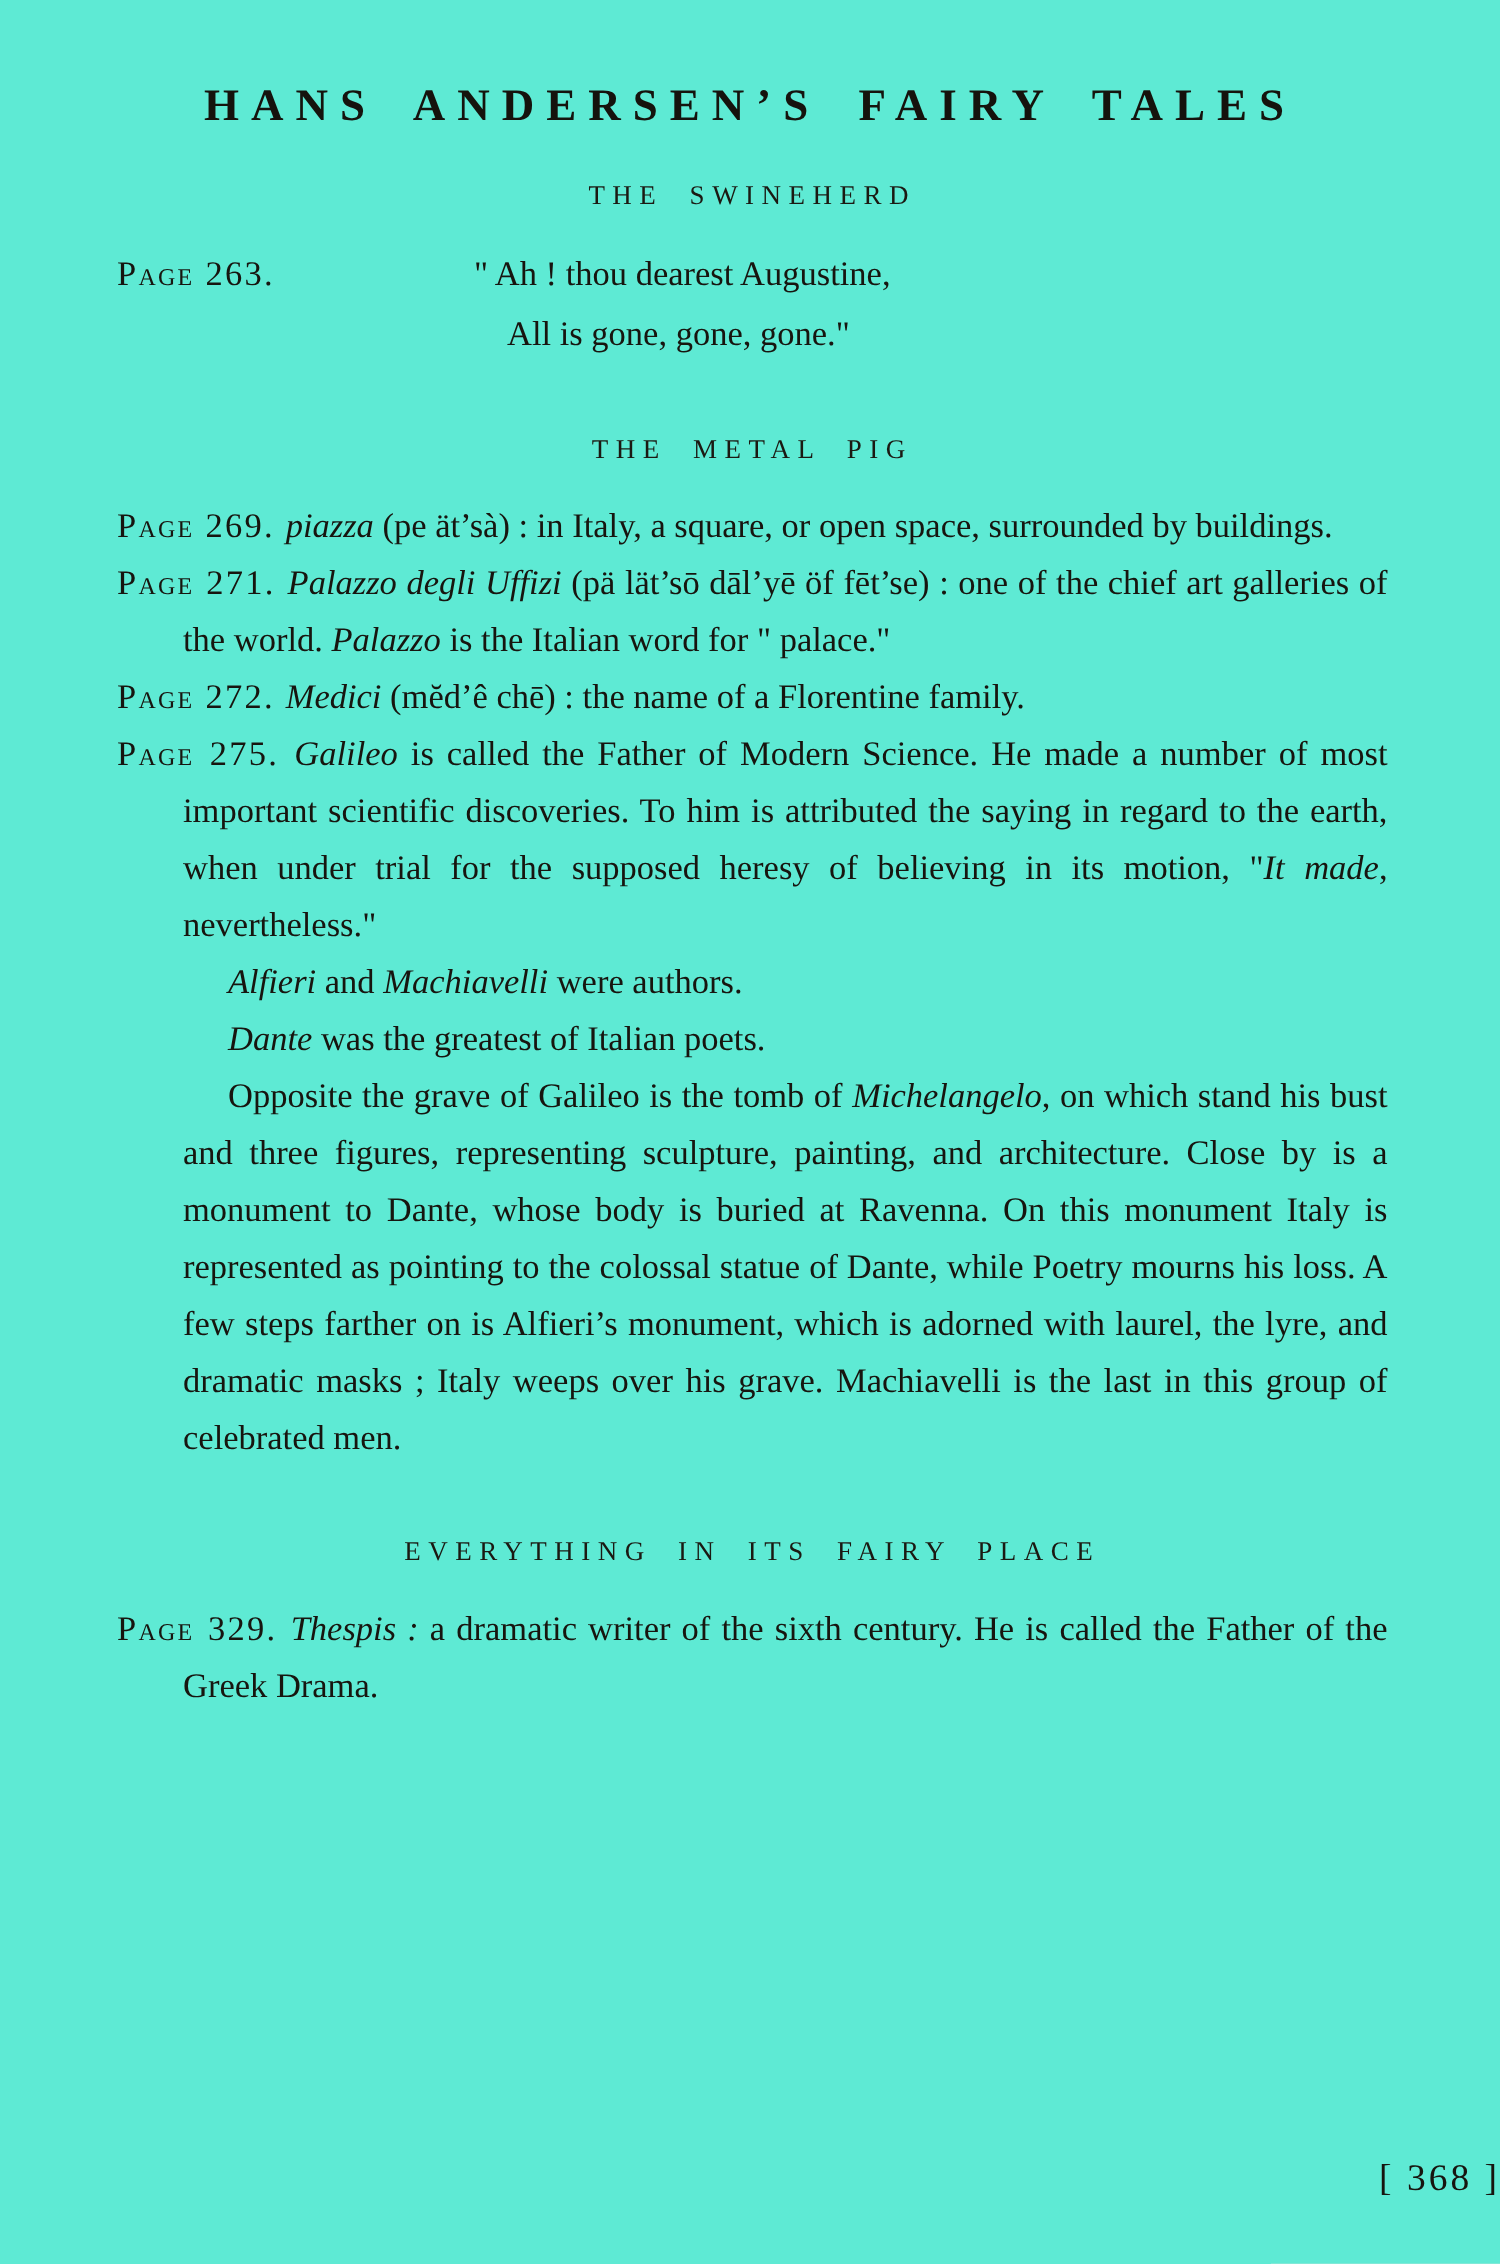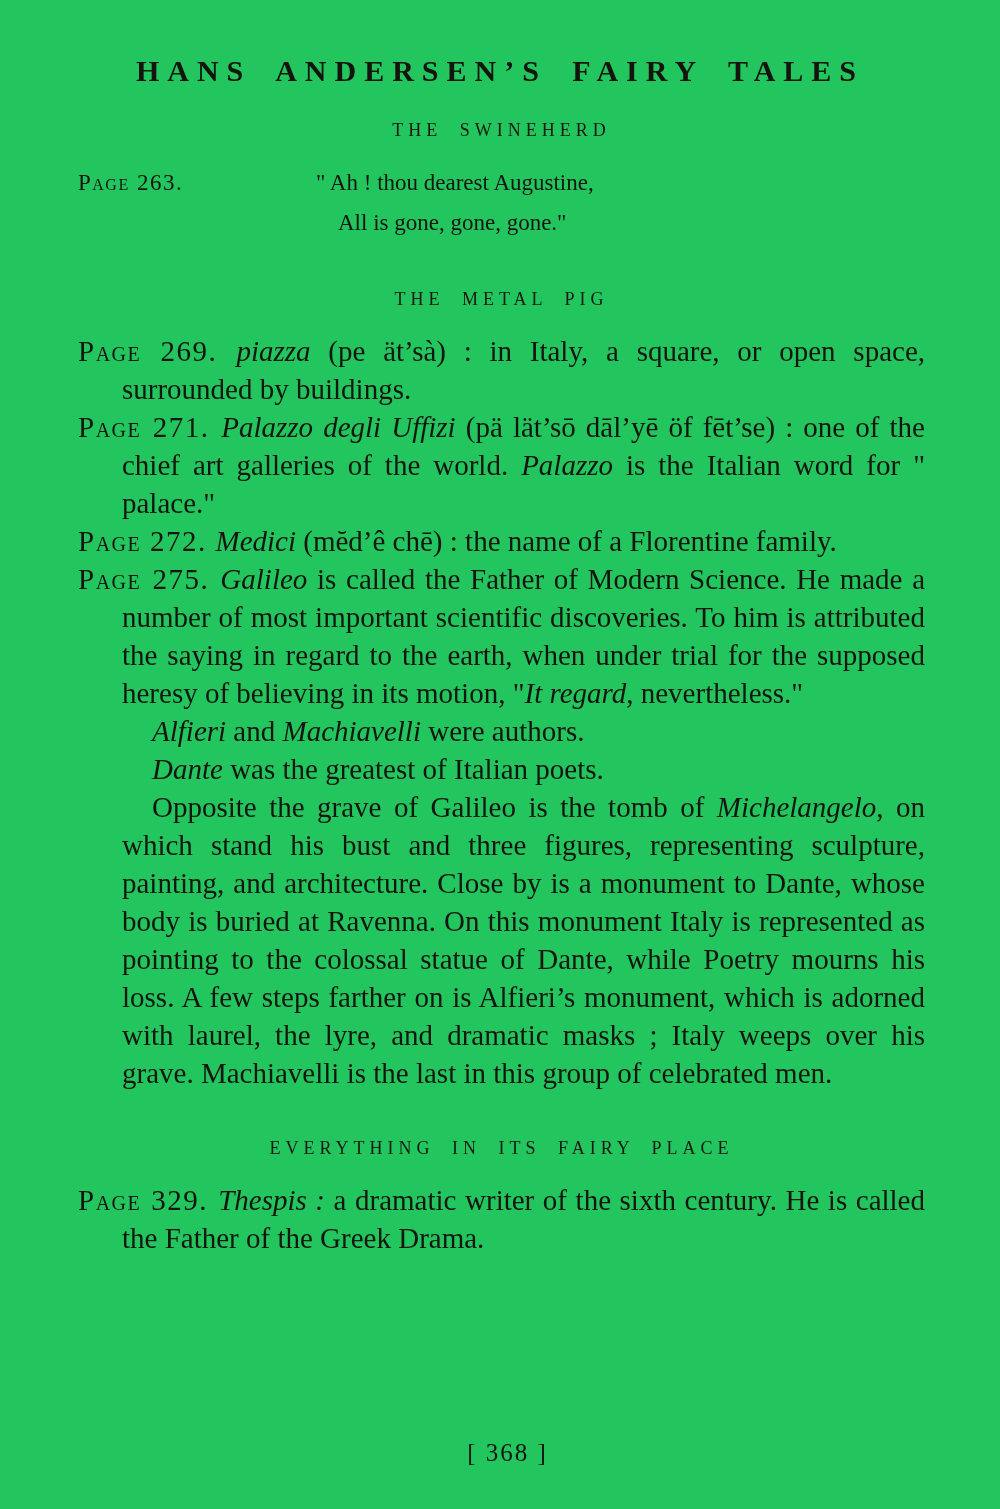--- a/index.html
+++ b/index.html
@@ -3,21 +3,21 @@
 <meta charset="utf-8">
 <style>
   html, body { margin: 0; padding: 0; }
   body { background: #e9e7e1; }
 
   .page {
     position: relative;
     width: 1000px;
     height: 1509px;
     margin: 0 auto;
-    background: #22c55e;
+    background: #5eead4;
     color: #17150f;
     font-family: "Liberation Serif", "DejaVu Serif", serif;
     overflow: hidden;
   }
 
   .running-head {
     margin: 0;
     padding-top: 54px;
     text-align: center;
     font-size: 30px;
@@ -37,21 +37,21 @@
     font-size: 18px;
     font-weight: normal;
     letter-spacing: 5px;
     word-spacing: 8px;
     color: #1b1912;
   }
   .content .section-title:first-child { margin-top: 32px; }
 
   .entry, .para {
     margin: 0;
-    font-size: 29px;
+    font-size: 23px;
     line-height: 38px;
     text-align: justify;
   }
   .entry {
     padding-left: 44px;
     text-indent: -44px;
   }
   .para {
     padding-left: 44px;
     text-indent: 30px;
@@ -74,21 +74,21 @@
     left: 0;
     top: 0;
   }
   .verse-line + .verse-line { margin-left: 22px; }
 
   .folio {
     position: absolute;
     left: 0;
     right: 0;
     bottom: 42px;
-    text-align: center;
+    text-align: right;
     font-size: 25px;
     letter-spacing: 2px;
     color: #17150f;
     margin-left: 15px;
   }
 
   i { font-style: italic; }
 </style>
 </head>
 <body>
@@ -102,21 +102,21 @@
         <span class="entry-label">Page 263.</span>
         <div class="verse-lines">
           <div class="verse-line">" Ah !  thou dearest Augustine,</div>
           <div class="verse-line">All is gone, gone, gone."</div>
         </div>
       </div>
       <h2 class="section-title">THE METAL PIG</h2>
       <p class="entry"><span class="entry-label">Page 269. </span><i>piazza</i><span> (pe ät’sà) :  in Italy, a square, or open space, surrounded by buildings.</span></p>
       <p class="entry"><span class="entry-label">Page 271. </span><i>Palazzo degli Uffizi</i><span> (pä lät’sō dāl’yē öf fēt’se) :  one of the chief art galleries of the world.  </span><i>Palazzo</i><span> is the Italian word for " palace."</span></p>
       <p class="entry"><span class="entry-label">Page 272. </span><i>Medici</i><span> (mĕd’ê chē) :  the name of a Florentine family.</span></p>
-      <p class="entry"><span class="entry-label">Page 275. </span><i>Galileo</i><span> is called the Father of Modern Science.  He made a number of most important scientific discoveries.  To him is attributed the saying in regard to the earth, when under trial for the supposed heresy of believing in its motion, "</span><i>It regard</i><span>, nevertheless."</span></p>
+      <p class="entry"><span class="entry-label">Page 275. </span><i>Galileo</i><span> is called the Father of Modern Science.  He made a number of most important scientific discoveries.  To him is attributed the saying in regard to the earth, when under trial for the supposed heresy of believing in its motion, "</span><i>It made</i><span>, nevertheless."</span></p>
       <p class="para"><i>Alfieri</i><span> and </span><i>Machiavelli</i><span> were authors.</span></p>
       <p class="para"><i>Dante</i><span> was the greatest of Italian poets.</span></p>
       <p class="para"><span>Opposite the grave of Galileo is the tomb of </span><i>Michelangelo</i><span>, on which stand his bust and three figures, representing sculpture, painting, and architecture.  Close by is a monument to Dante, whose body is buried at Ravenna.  On this monument Italy is represented as pointing to the colossal statue of Dante, while Poetry mourns his loss.  A few steps farther on is Alfieri’s monument, which is adorned with laurel, the lyre, and dramatic masks ; Italy weeps over his grave.  Machiavelli is the last in this group of celebrated men.</span></p>
       <h2 class="section-title">EVERYTHING IN ITS FAIRY PLACE</h2>
       <p class="entry"><span class="entry-label">Page 329. </span><i>Thespis :</i><span> a dramatic writer of the sixth century.  He is called the Father of the Greek Drama.</span></p>
     </main>
 
   <div class="folio">[ 368 ]</div>
 </div>
 

